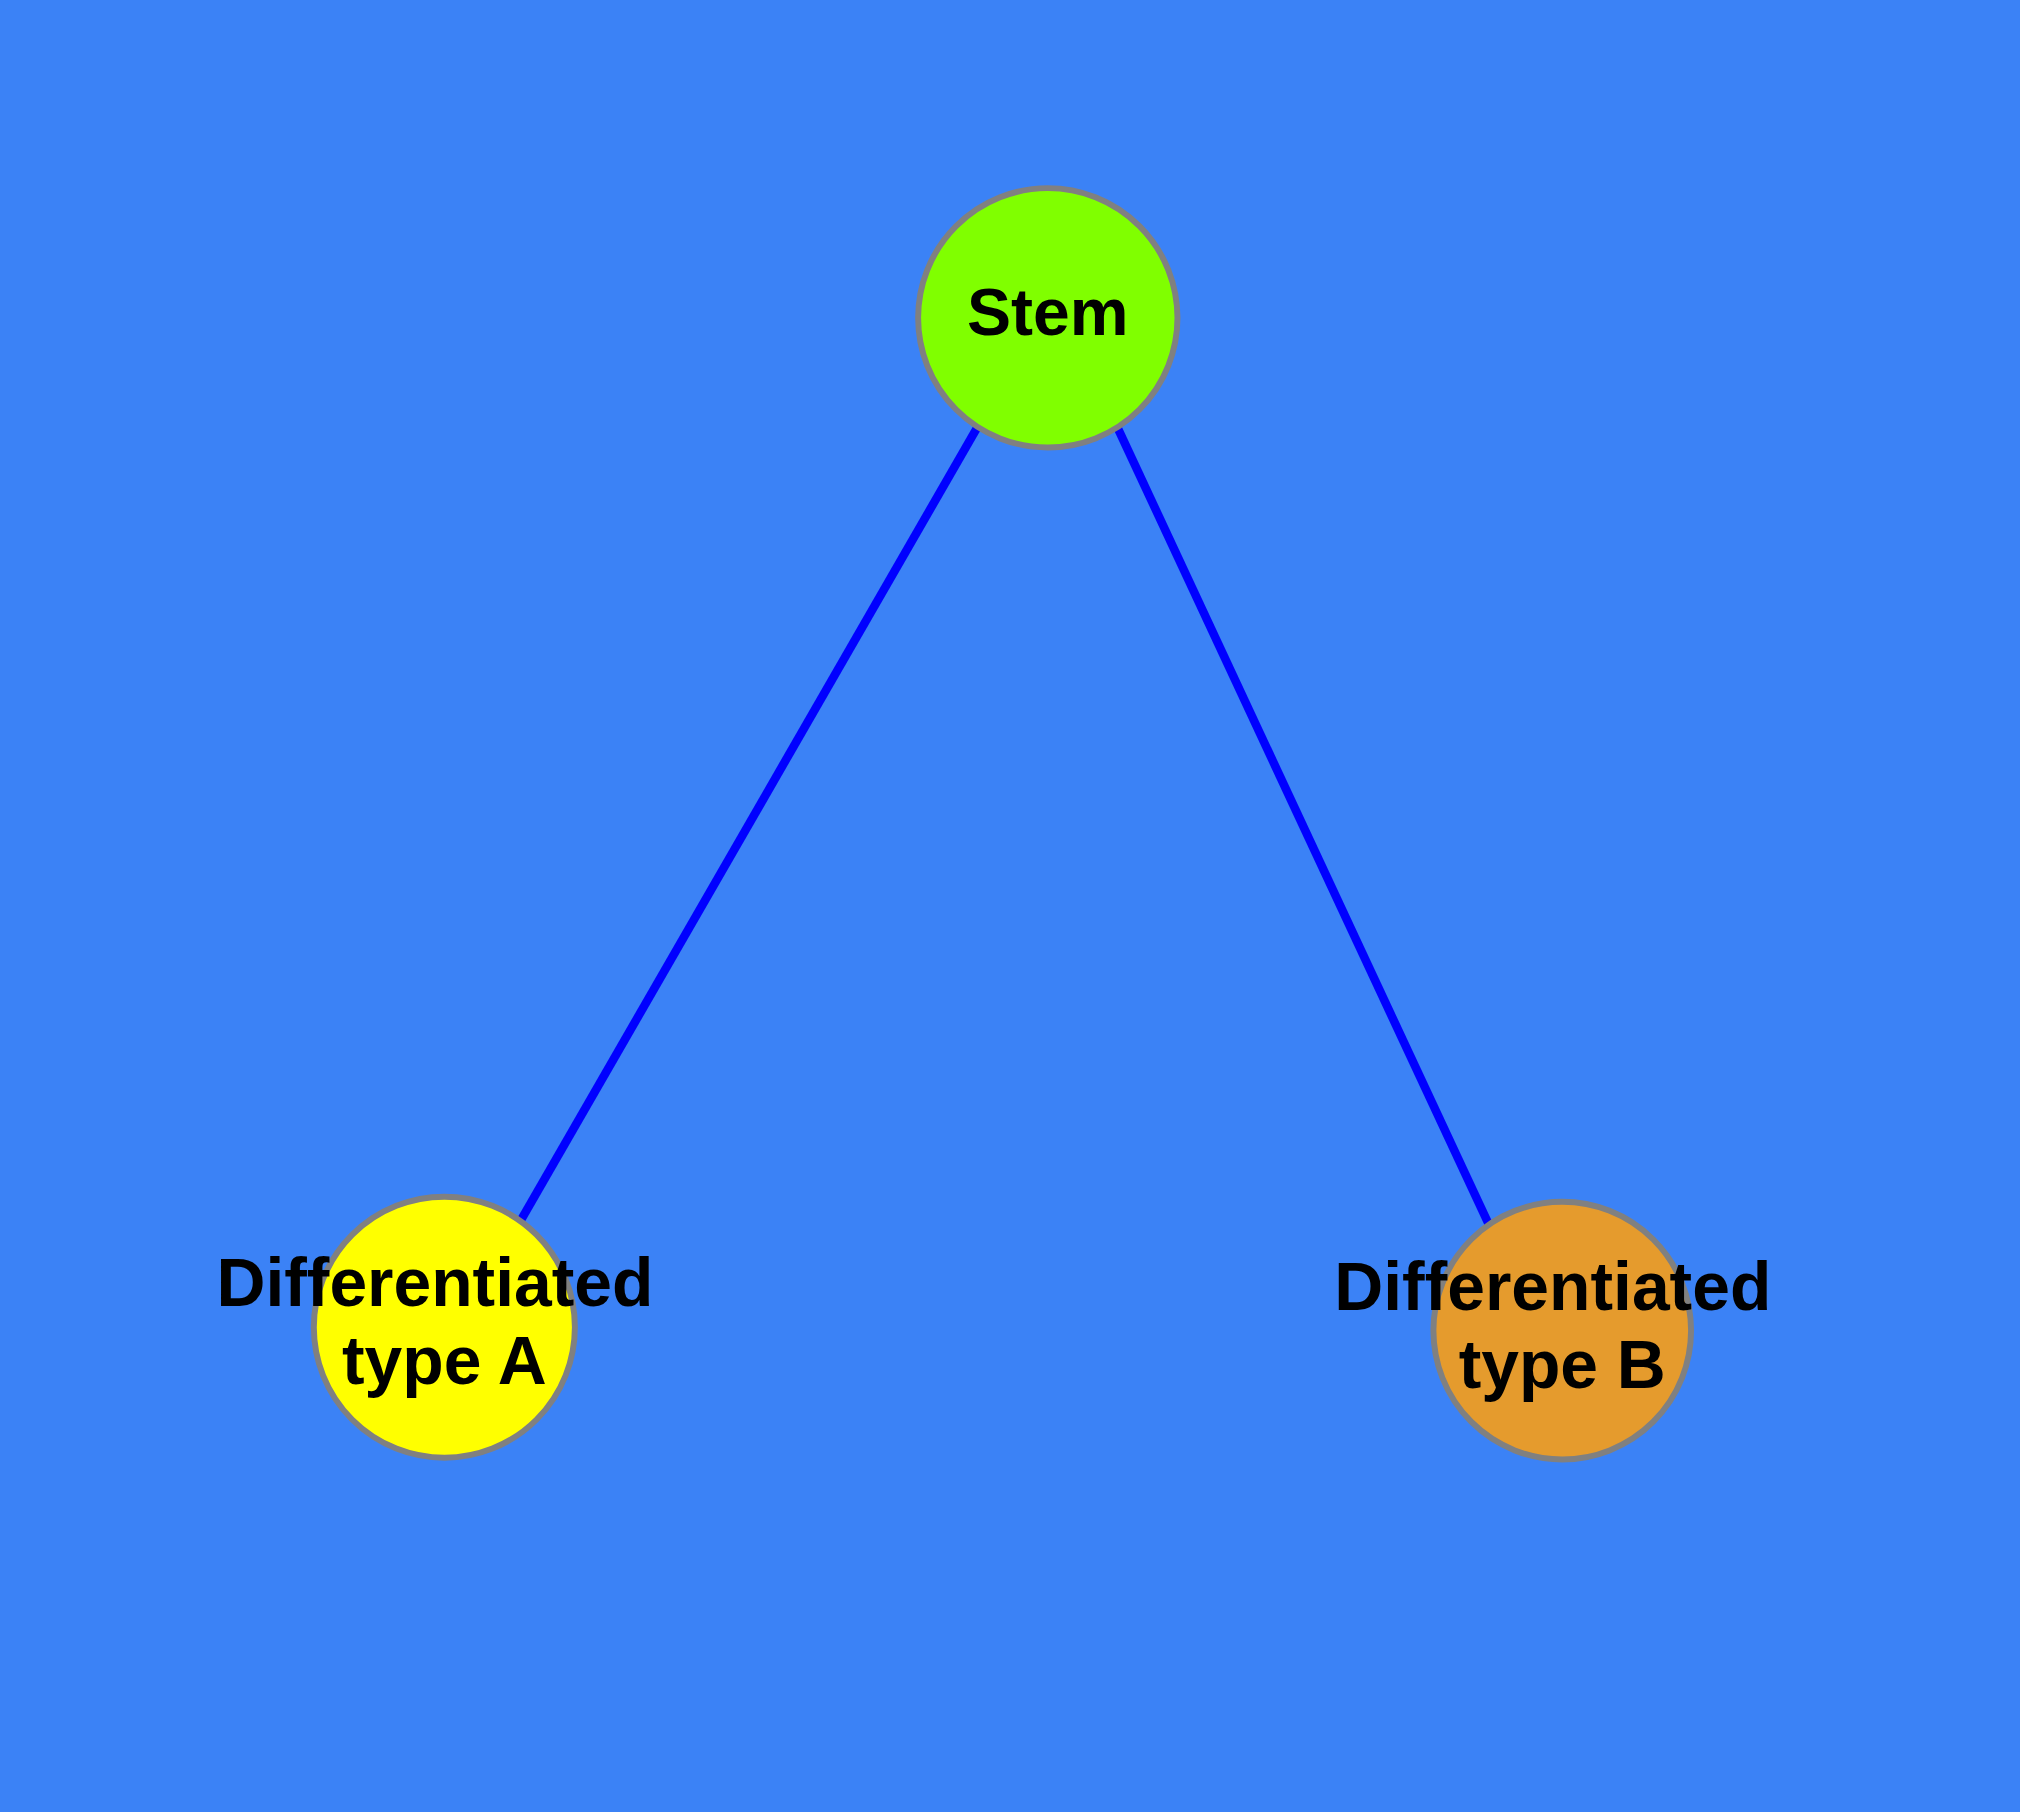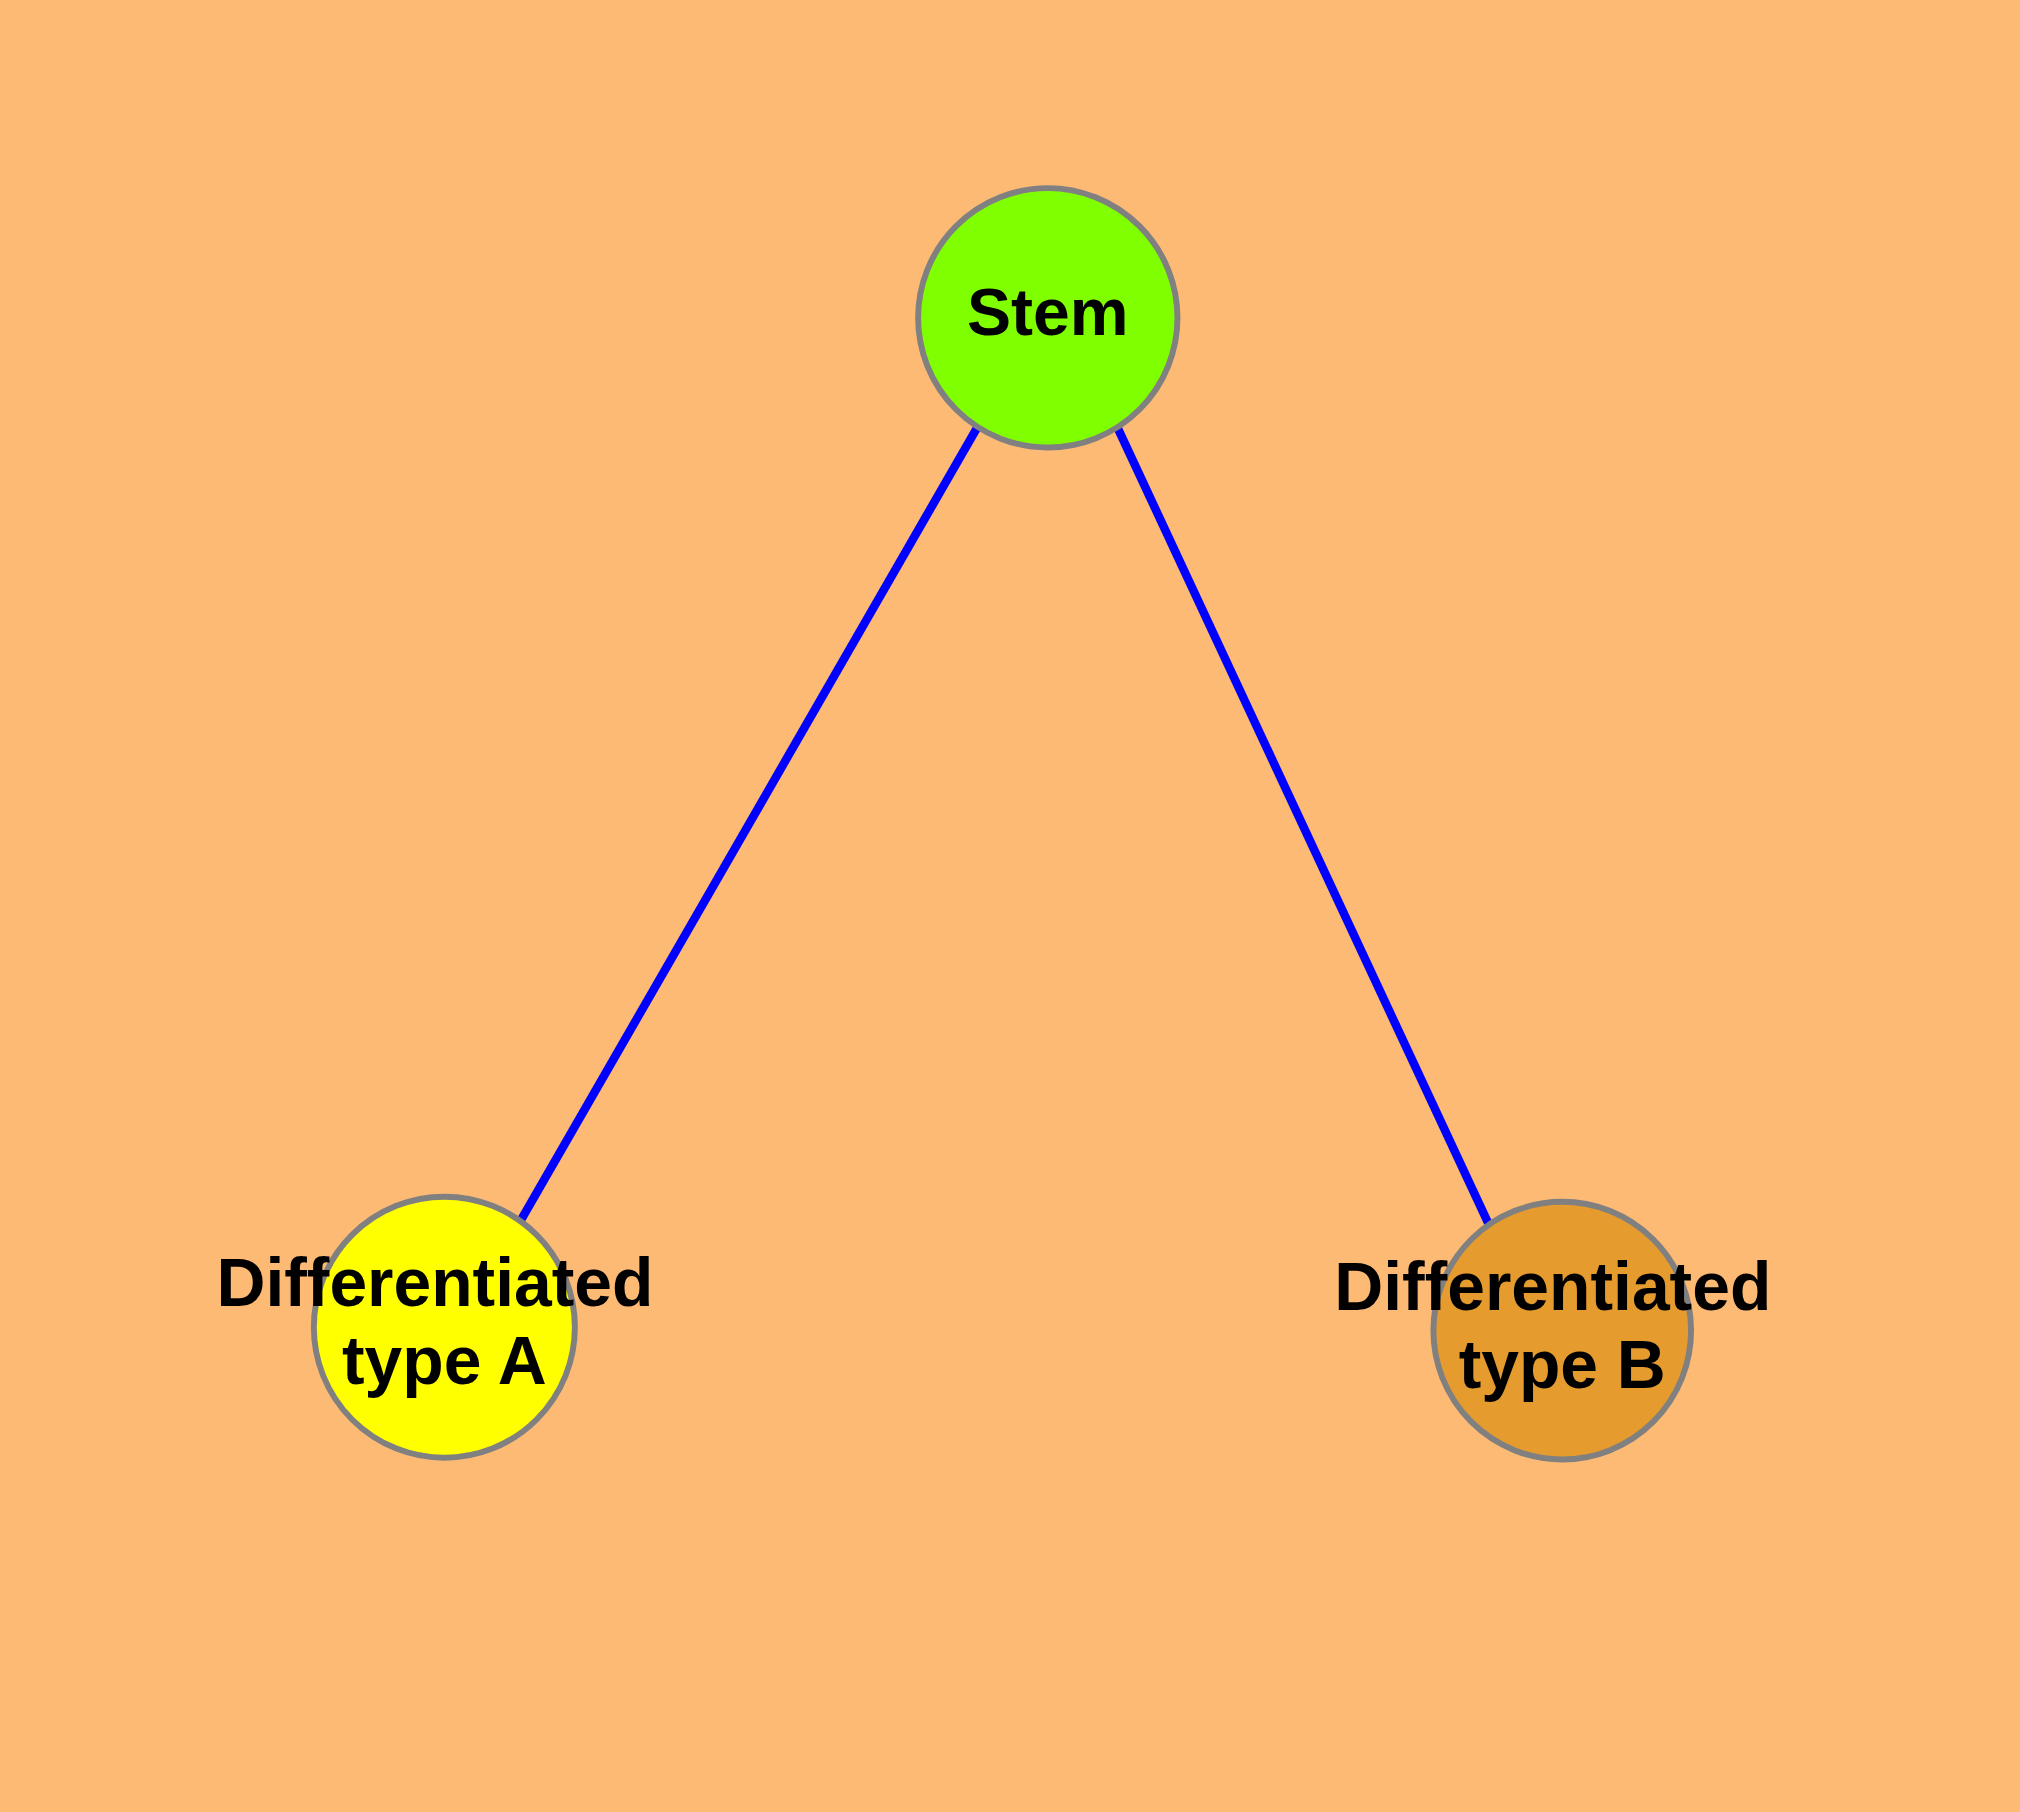--- a/index.html
+++ b/index.html
@@ -39,21 +39,21 @@
     fill: #000000;
     text-anchor: middle;
     dominant-baseline: middle;
   }
   .node-label-stem { font-size: 78px; }
   .node-label-child { font-size: 80px; }
 </style>
 </head>
 <body>
 
-<div id="canvas" style="background: #fdba74; width: 2021px; height: 1812px;">
+<div id="canvas" style="background: #3b82f6; width: 2021px; height: 1812px;">
   <svg id="graph-svg" viewBox="0 0 2384 2138" style="width: 2021px; height: 1812px;">
 
     <g>
       <line class="edge-line" x1="1153" y1="504" x2="613" y2="1442" stroke="#0000ff" stroke-width="10"></line>
       <line class="edge-line" x1="1318" y1="504" x2="1756" y2="1444" stroke="#0000ff" stroke-width="10"></line>
     </g>
 
     <g>
 
       <g>

